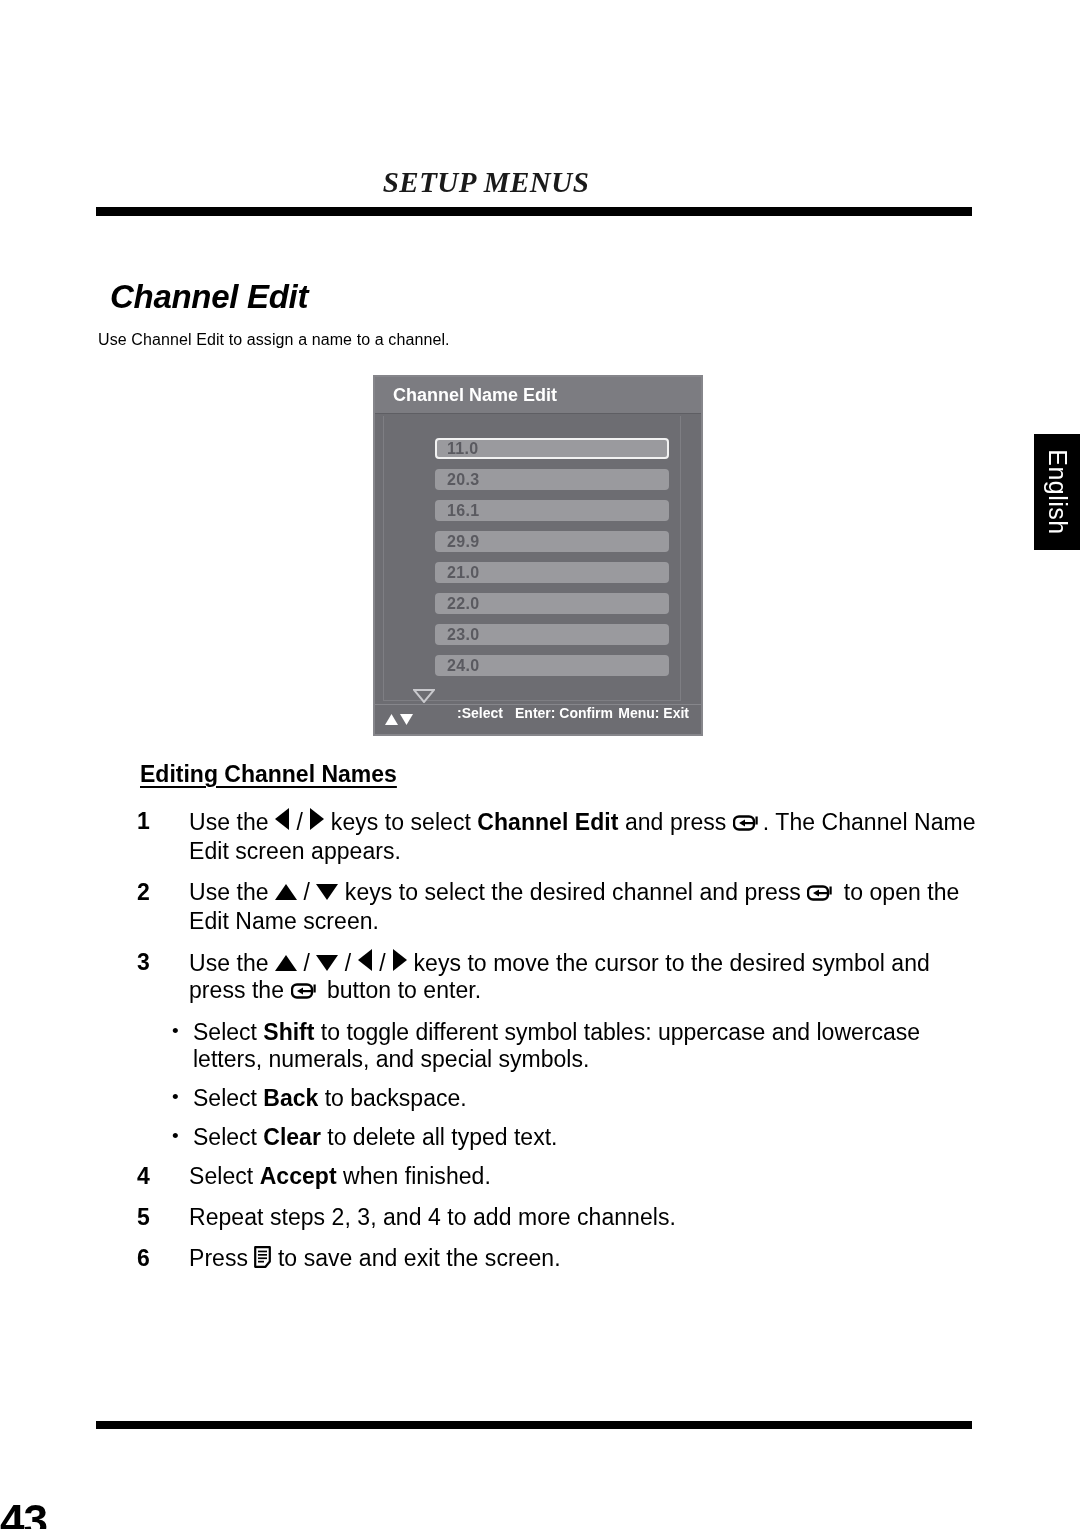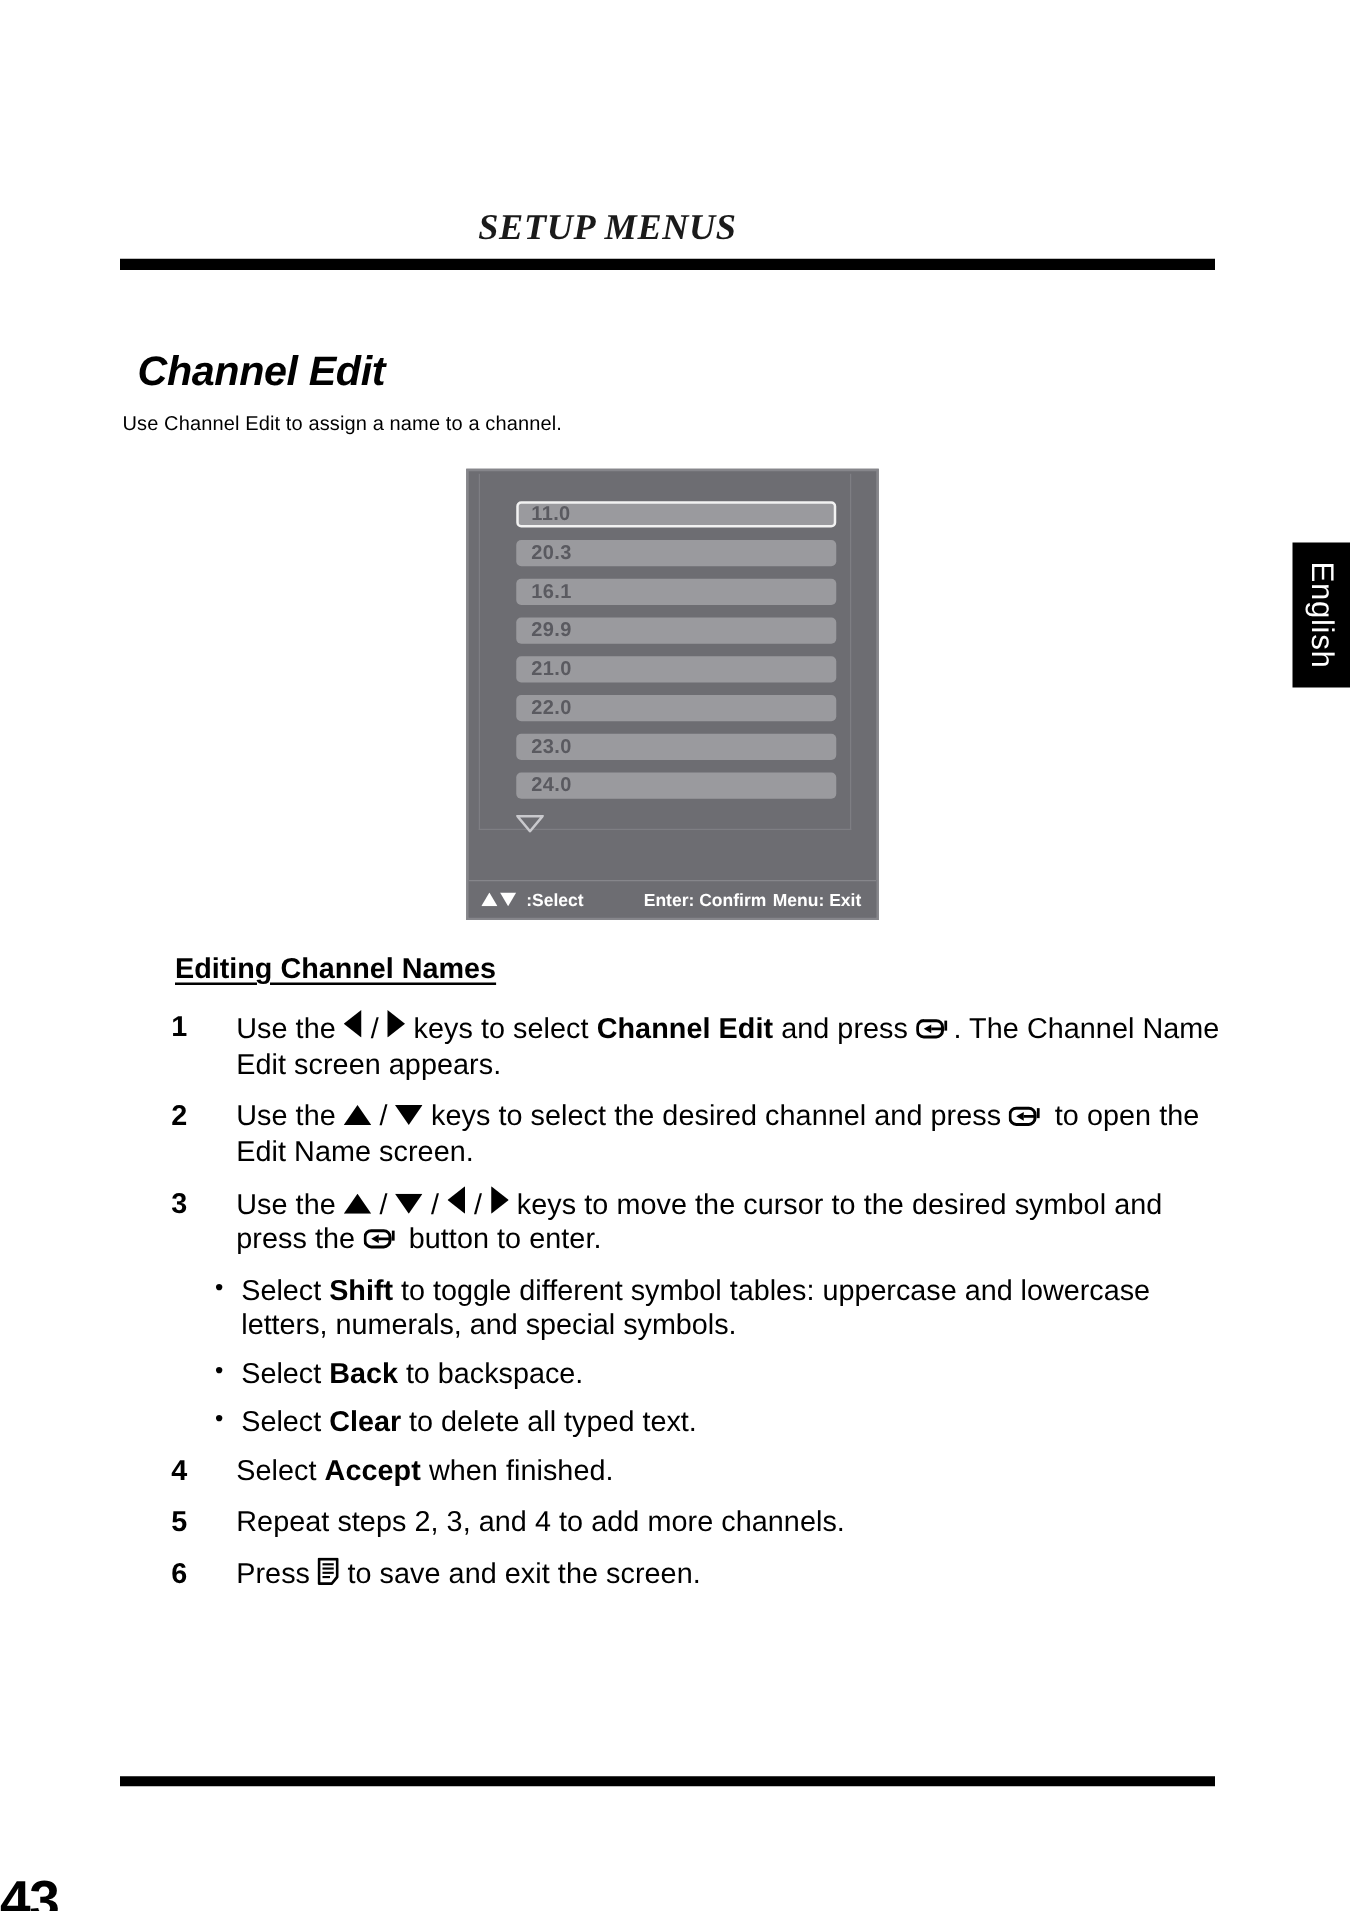--- a/index.html
+++ b/index.html
@@ -105,20 +105,21 @@
     border-bottom: 1px solid #5e5e63;
   }
   .osd-body {
     position: relative;
     height: 285px;
     margin: 2px 20px 0 8px;
     border: 1px solid #7e7e83;
     border-top: none;
     box-sizing: border-box;
     padding-top: 22px;
+    padding-left: 22px;
   }
   .osd-row {
     height: 21px;
     margin: 0 11px 10px 29px;
     background: #9a9a9e;
     border-radius: 4px;
     display: flex;
     align-items: center;
     padding-left: 12px;
     box-sizing: border-box;
@@ -141,24 +142,24 @@
   .scroll-down svg { display: block; }
   .osd-footer {
     position: absolute;
     left: 0;
     right: 0;
     bottom: 0;
     height: 29px;
     background: #6d6d72;
     border-top: 1px solid #86868b;
     display: flex;
-    align-items: center;
     color: #ffffff;
     font-size: 14px;
     font-weight: 700;
+    gap: 36px;
   }
   .osd-footer .f-arrows {
     margin-left: 10px;
     display: flex;
     align-items: center;
     gap: 2px;
   }
   .osd-footer .f-select { margin-left: 8px; }
   .osd-footer .f-enter { position: absolute; left: 140px; }
   .osd-footer .f-exit { position: absolute; right: 12px; }
@@ -233,20 +234,21 @@
 <div class="rule rule-top"></div>
 
 <div class="lang-tab">
   <span>English</span>
 </div>
 
 <div class="page-title">Channel Edit</div>
 <div class="intro">Use Channel Edit to assign a name to a channel.</div>
 
 <div class="osd">
+  <div class="osd-title">Channel Name Edit</div>
   <div class="osd-body" id="osd-list">
     <div class="osd-row selected">
         <span>11.0</span>
       </div>
       <div class="osd-row">
         <span>20.3</span>
       </div>
       <div class="osd-row">
         <span>16.1</span>
       </div>

